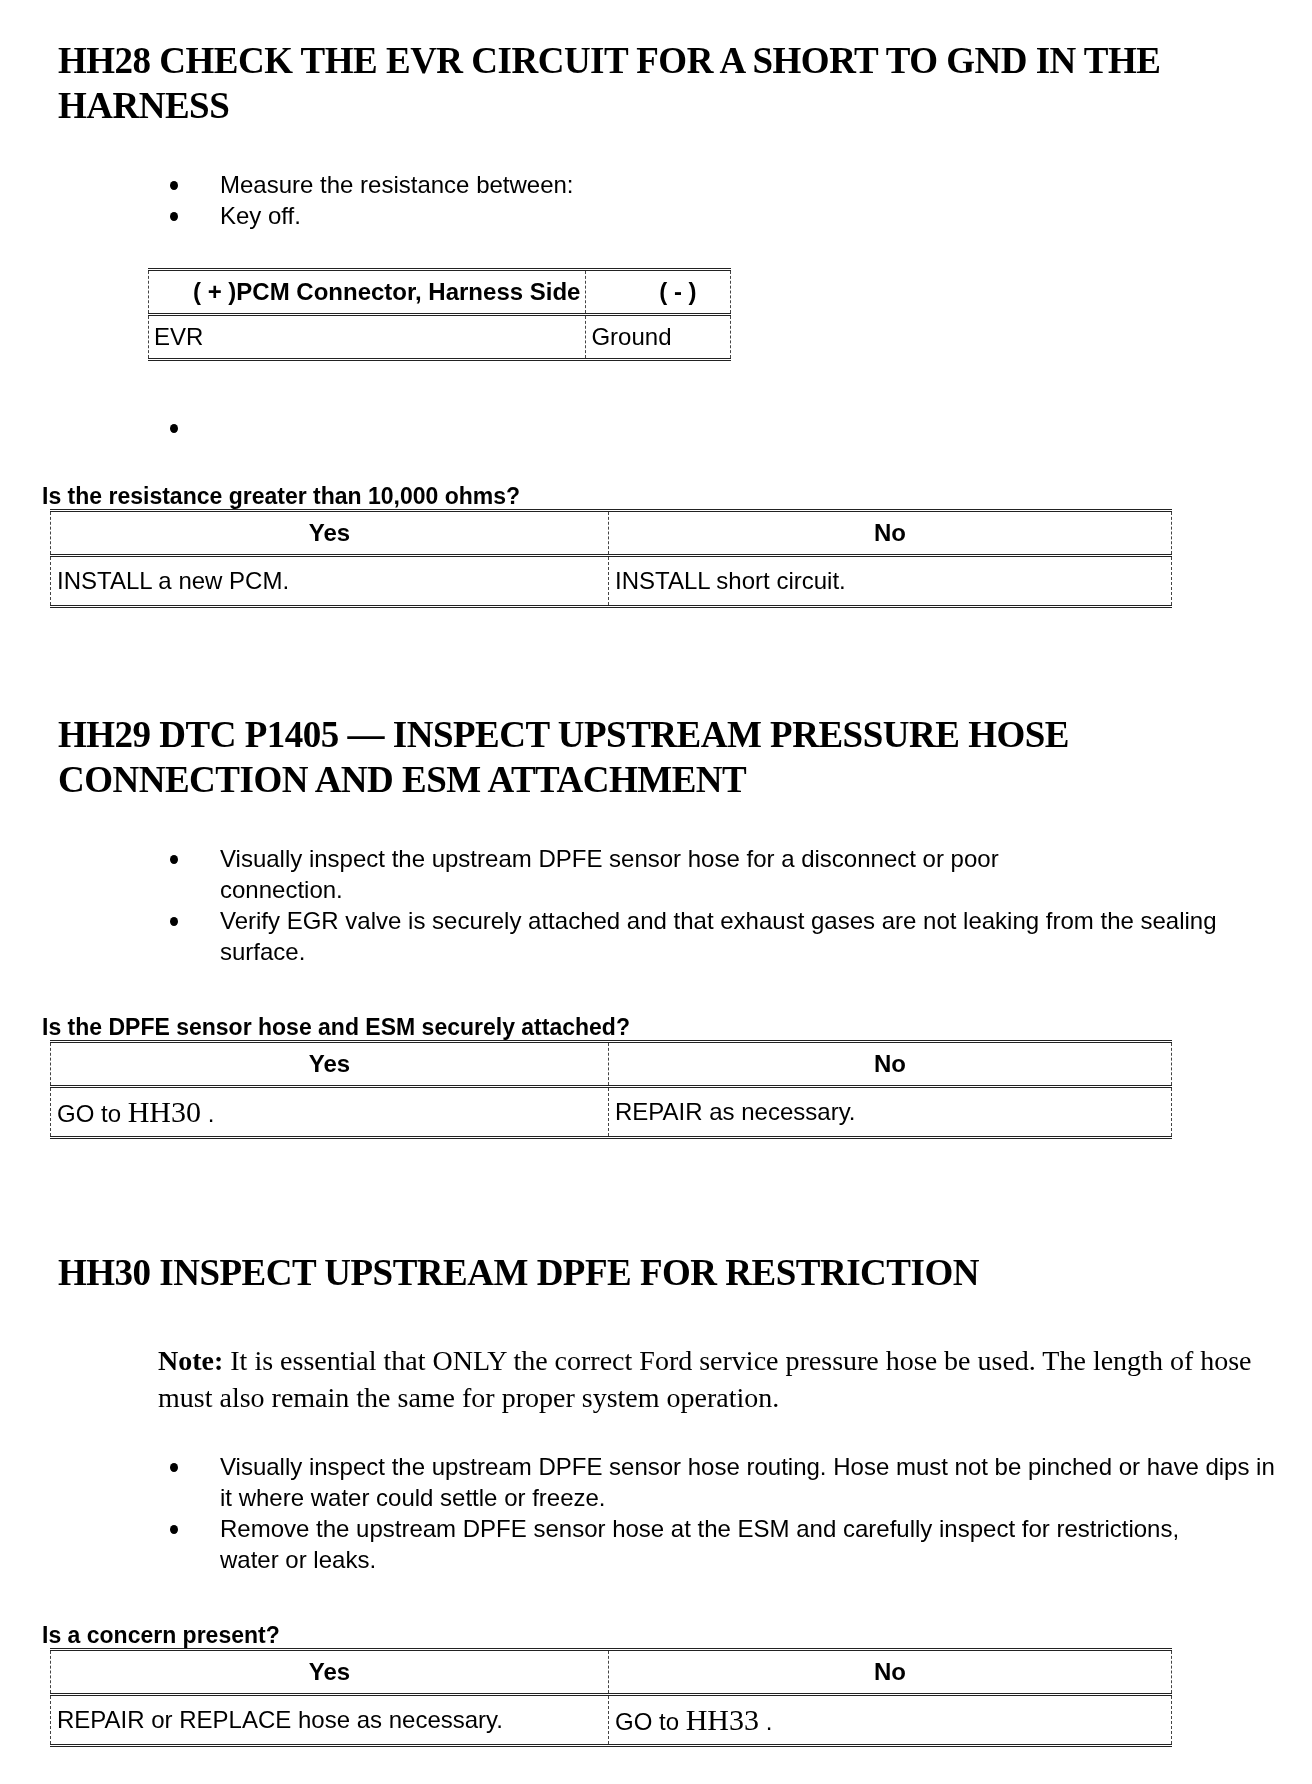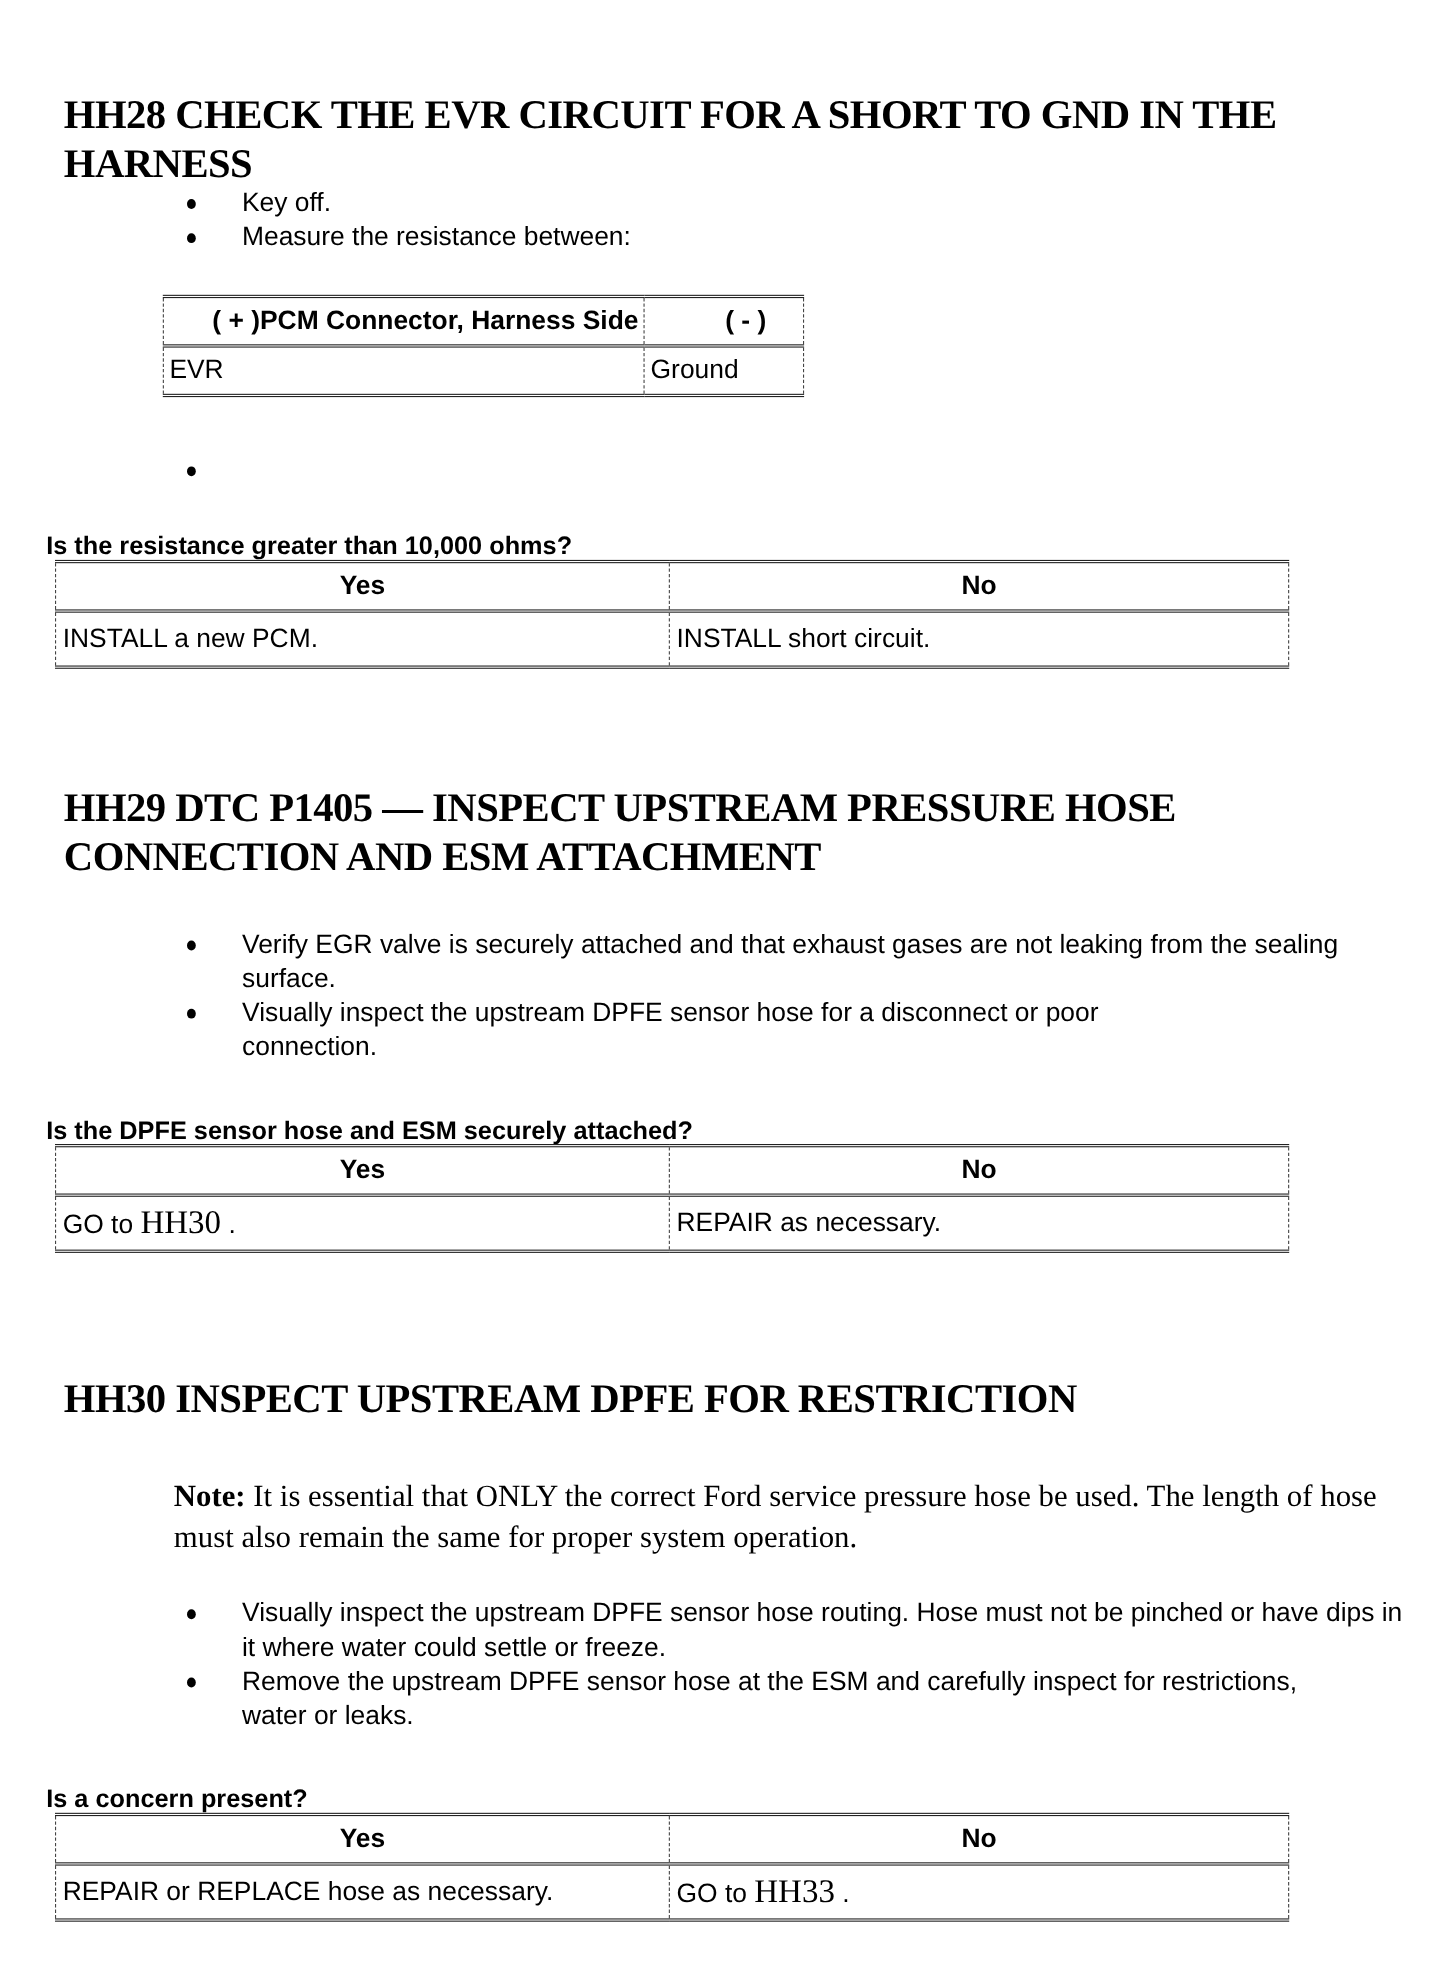--- a/index.html
+++ b/index.html
@@ -56,28 +56,28 @@
   .serif-ref { font-family: "Liberation Serif", serif; font-size: 30px; }
   .note {
     position: absolute; left: 158px; top: 1342px; width: 1100px;
     font-family: "Liberation Serif", serif; font-size: 28px; line-height: 37px;
   }
   .note b { font-weight: bold; }
 </style>
 </head>
 <body>
 
-<h1 class="heading" style="top:38px;margin-top:44px;">
+<h1 class="heading" style="top:38px;">
   <span>HH28 CHECK THE EVR CIRCUIT FOR A SHORT TO GND IN THE</span><br>
   <span>HARNESS</span>
 </h1>
 
 <ul class="bullets" style="left:168px; top:169px;">
+  <li><span class="dot"></span><span>Measure the resistance between:</span></li>
   <li><span class="dot"></span><span>Key off.</span></li>
-  <li><span class="dot"></span><span>Measure the resistance between:</span></li>
 </ul>
 
 <table class="pcm">
   <tbody>
       <tr class="hdr">
     <th>( + )PCM Connector, Harness Side</th>
     <th class="neg">( - )</th>
   </tr>
   <tr class="body">
     <td>EVR</td>
@@ -107,22 +107,22 @@
   </tr>
 </tbody>
   </table>
 
 <h1 class="heading" style="top:712px;">
   <span>HH29 DTC P1405 — INSPECT UPSTREAM PRESSURE HOSE</span><br>
   <span>CONNECTION AND ESM ATTACHMENT</span>
 </h1>
 
 <ul class="bullets" style="left:168px; top:843px; width:1120px;">
+  <li style="width:880px;"><span class="dot"></span><span>Visually inspect the upstream DPFE sensor hose for a disconnect or poor connection.</span></li>
   <li><span class="dot"></span><span>Verify EGR valve is securely attached and that exhaust gases are not leaking from the sealing surface.</span></li>
-  <li style="width:880px;"><span class="dot"></span><span>Visually inspect the upstream DPFE sensor hose for a disconnect or poor connection.</span></li>
 </ul>
 
 <div class="question" style="top:1014px;">Is the DPFE sensor hose and ESM securely attached?</div>
 <table class="yn" style="top:1040px;">
   <colgroup>
       <col class="c1">
       <col>
     </colgroup>
   <tbody>
       <tr class="hdr">

